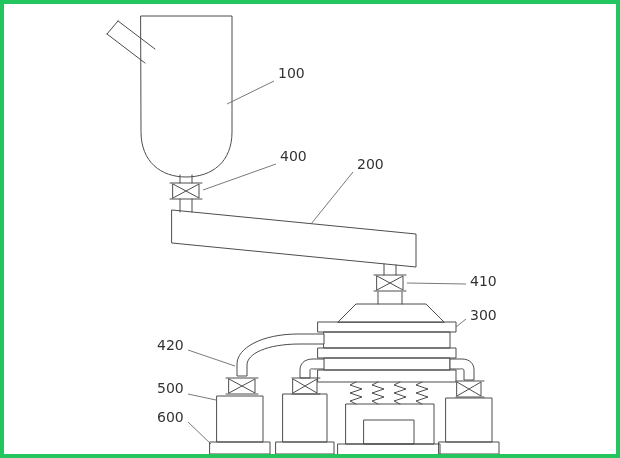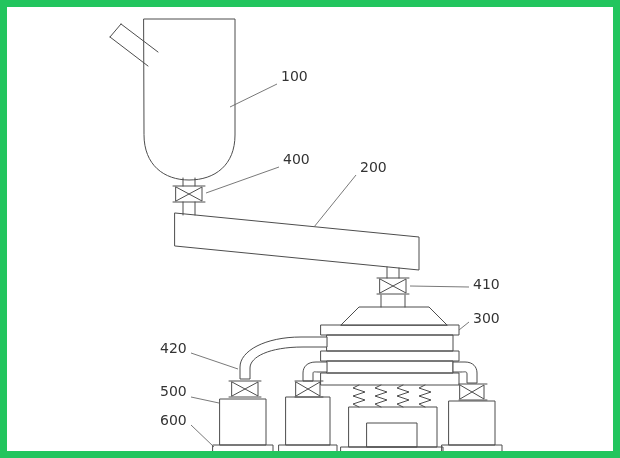--- a/index.html
+++ b/index.html
@@ -1,20 +1,20 @@
 <!DOCTYPE html>
 <html><head>
 <meta charset="utf-8">
 <style>
   html,body{margin:0;padding:0;background:#ffffff;}
   .stage{
     position:relative;
     width:620px;height:458px;
     background:#ffffff;
-    border:7px solid #22c55e;
+    border:4px solid #22c55e;
     box-sizing:border-box;
     overflow:hidden;
     font-family:"DejaVu Sans", sans-serif;
   }
   svg{display:block;}
   .ln{stroke:#4d4d4d;stroke-width:1;fill:none;stroke-linecap:round;stroke-linejoin:round;}
   .pipe{stroke:#4d4d4d;stroke-width:1;fill:#ffffff;stroke-linejoin:round;}
   .leader{stroke:#6a6a6a;stroke-width:0.9;fill:none;}
   text.ref{font:14px "DejaVu Sans", sans-serif;fill:#333333;}
 </style>

